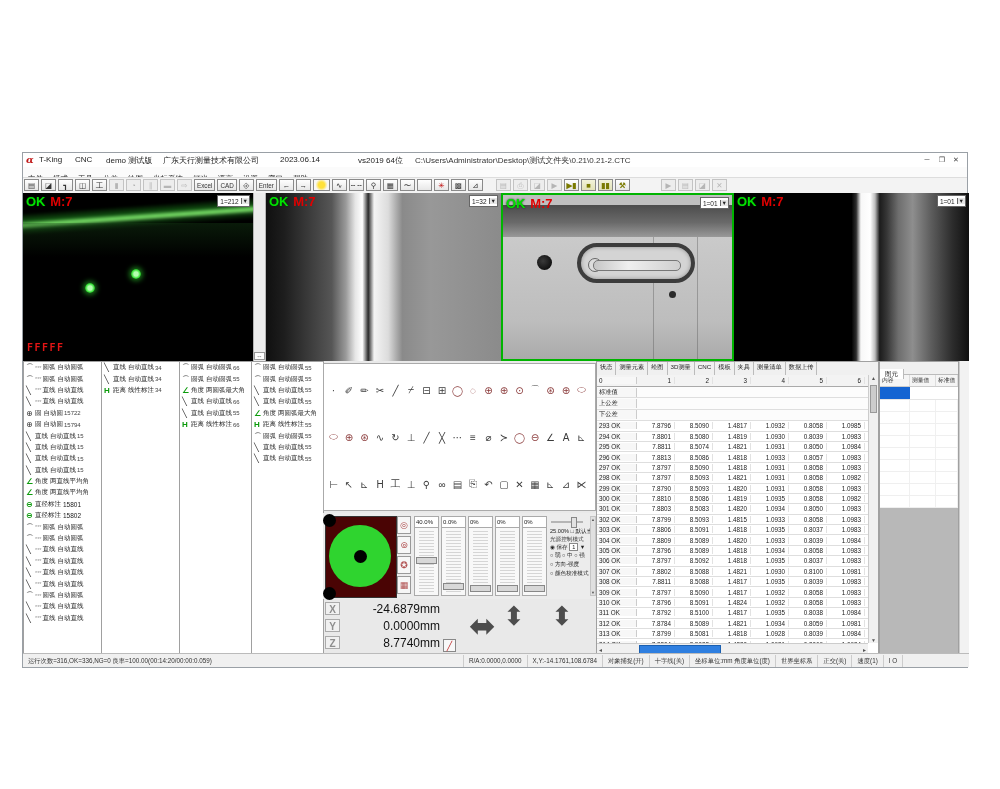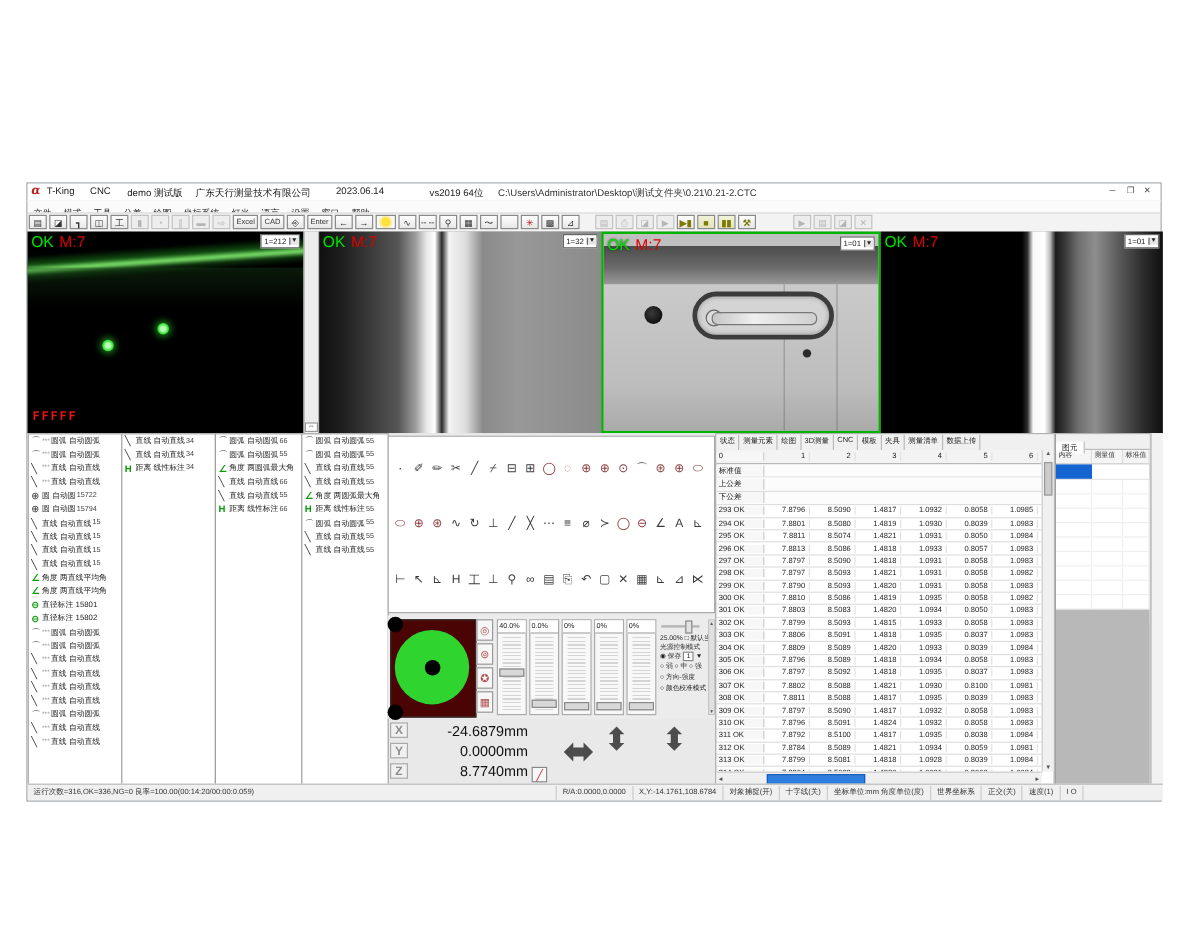--- a/index.html
+++ b/index.html
@@ -36,21 +36,21 @@
   .cam1{left:0;width:230px}
   .splitter{position:absolute;left:230px;width:13px;height:168px;background:#ececec;
             border-left:1px solid #b5b5b5;border-right:1px solid #b5b5b5;box-sizing:border-box;}
   .rsbox{position:absolute;bottom:1px;left:0;width:11px;height:8px;background:#fff;border:1px solid #999;
          font-size:6px;line-height:7px;text-align:center;color:#555;box-sizing:border-box;}
   .cam2{left:243px;width:235px;
     background:linear-gradient(90deg,#101010 0,#1e1e1e 8%,#3a3a3a 18%,#565656 28%,#9a9a9a 34%,#e6e6e6 38%,#ffffff 41%,#2a2a2a 43.5%,#f4f4f4 46%,#dcdcdc 52%,#8a8a8a 58%,#989898 70%,#8b8b8b 100%);}
   .cam3{left:478px;width:233px;border:2px solid #00b400;box-sizing:border-box;background:#bfbfbf;}
   .cam4{left:711px;width:235px;
     background:linear-gradient(90deg,#000 0 50%,#2e2e2e 52%,#f8f8f8 54%,#ffffff 58%,#bdbdbd 60%,#1c1c1c 62%,#363636 65%,#6e6e6e 70%,#8e8e8e 76%,#5c5c5c 84%,#2c2c2c 93%,#101010 100%);}
-  .camhdr{position:absolute;top:1px;left:3px;font-size:13px;font-weight:normal;}
+  .camhdr{position:absolute;top:1px;left:3px;font-size:13px;font-weight:bold;}
   .ok{color:#00e100;text-shadow:0 0 2px #013301;}
   .mk{color:#e00000;margin-left:1px;}
   .sel{position:absolute;top:2px;right:3px;height:10px;background:#fff;border:1px solid #666;
        font-size:6.5px;display:flex;align-items:center;color:#222;}
   .sel .selval{padding:0 2px;}
   .sel .dd{border-left:1px solid #666;padding:0 1px;background:#e6e6e6;font-size:5.5px;}
   .ff{position:absolute;left:4px;bottom:8px;font-family:"DejaVu Sans Mono",monospace;font-size:10px;
       font-weight:bold;color:#e31515;letter-spacing:1.5px;}
   .streak{position:absolute;left:-8px;top:12px;width:252px;height:22px;transform:rotate(-4deg);filter:blur(1px);
     background:linear-gradient(180deg,rgba(0,0,0,0) 0%,rgba(30,140,30,.55) 35%,rgba(140,255,120,.92) 55%,rgba(20,90,20,.5) 75%,rgba(0,0,0,0) 100%);}

